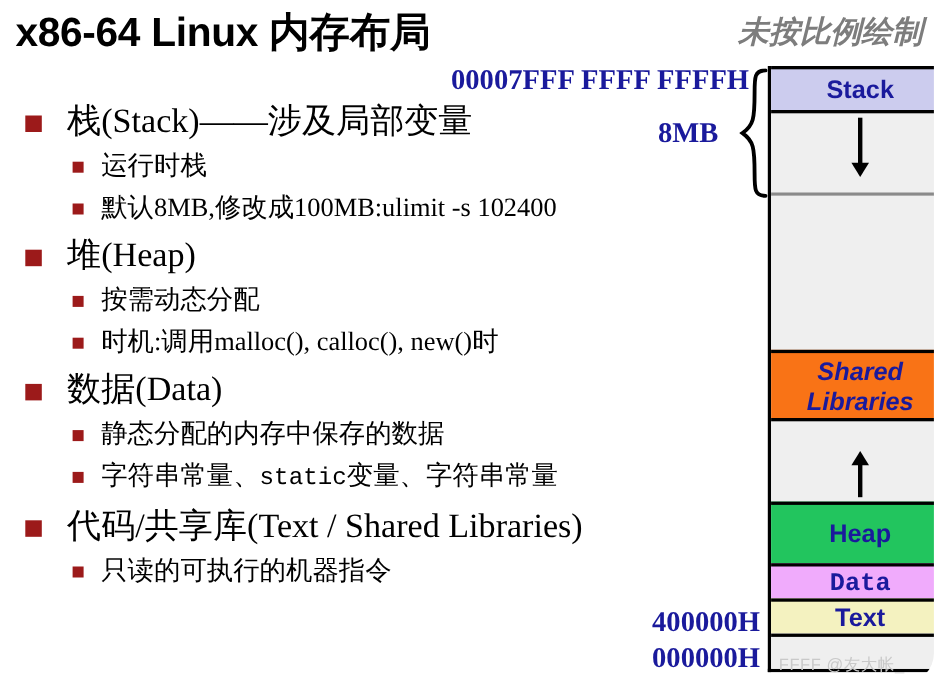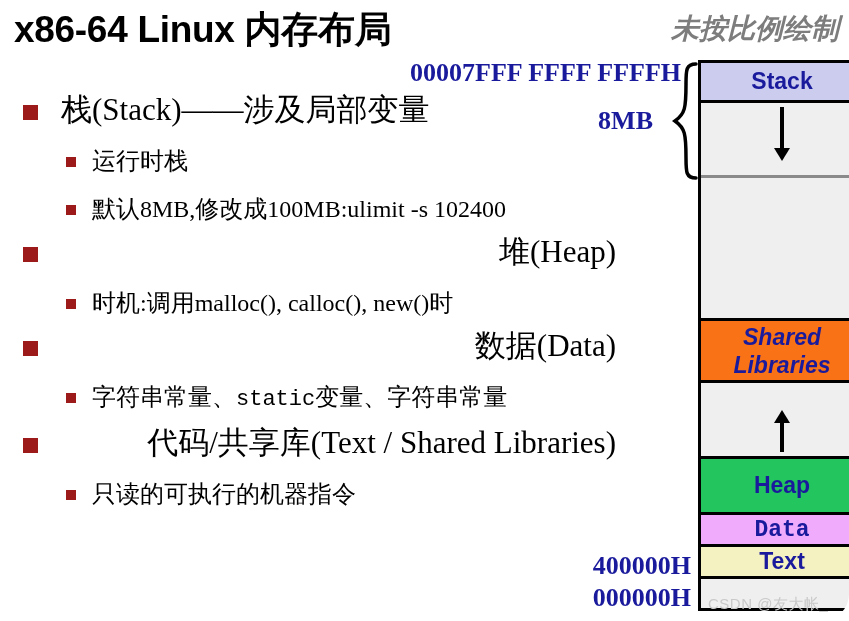--- a/index.html
+++ b/index.html
@@ -75,22 +75,22 @@
     white-space: nowrap;
   }
   .lvl2 .marker {
     position: absolute;
     left: 50px;
     top: 10px;
     width: 10px;
     height: 10px;
     background: #9c1a1a;
   }
-  .sp-lvl1 { margin-top: 11px; text-align: right; }
-  .sp-lvl2 { margin-top: 20px; }
+  .sp-lvl1 { margin-top: 11px; }
+  .sp-lvl2 { margin-top: 10px; }
   .mono {
     font-family: "Liberation Mono", "DejaVu Sans Mono", monospace;
     font-size: 22px;
   }
 
   
   .memmap {
     position: absolute;
     left: 698px;
     top: 60px;
@@ -215,26 +215,34 @@
       <span class="marker"></span>
       <span class="lbl">默认8MB,修改成100MB:ulimit -s 102400</span>
     </div>
 
     <div class="lvl1 sp-lvl1">
       <span class="marker"></span>
       <span class="lbl">堆(Heap)</span>
     </div>
     <div class="lvl2 sp-lvl2">
       <span class="marker"></span>
+      <span class="lbl">按需动态分配</span>
+    </div>
+    <div class="lvl2 sp-lvl2">
+      <span class="marker"></span>
       <span class="lbl">时机:调用malloc(), calloc(), new()时</span>
     </div>
 
     <div class="lvl1 sp-lvl1">
       <span class="marker"></span>
       <span class="lbl">数据(Data)</span>
+    </div>
+    <div class="lvl2 sp-lvl2">
+      <span class="marker"></span>
+      <span class="lbl">静态分配的内存中保存的数据</span>
     </div>
     <div class="lvl2 sp-lvl2">
       <span class="marker"></span>
       <span>字符串常量、</span><span class="mono">static</span><span>变量、字符串常量</span>
     </div>
 
     <div class="lvl1 sp-lvl1">
       <span class="marker"></span>
       <span class="lbl">代码/共享库(Text / Shared Libraries)</span>
     </div>
@@ -283,15 +291,15 @@
       <span class="lbl">Data</span>
     </div>
 
     <div class="seg seg-text">
       <span class="lbl">Text</span>
     </div>
 
     <div class="seg seg-bottom"></div>
   </div>
 
-  <div class="watermark">CSDN @友大帐_</div>
+  <div class="watermark">FFFF @友大帐_</div>
 
 </div>
 
 </body></html>

